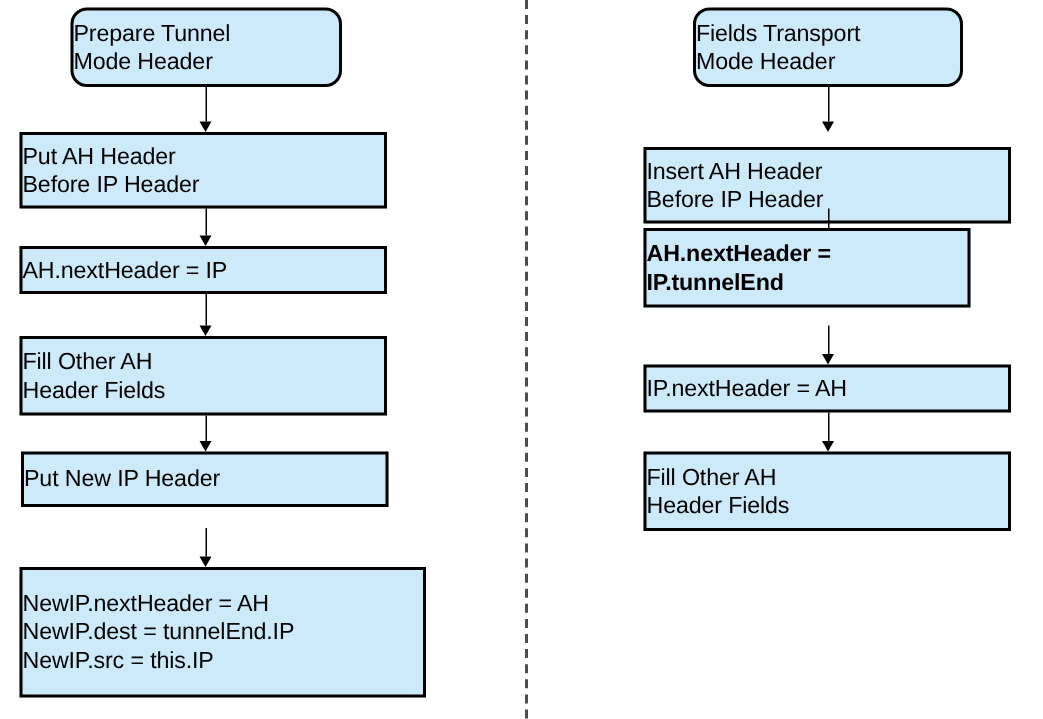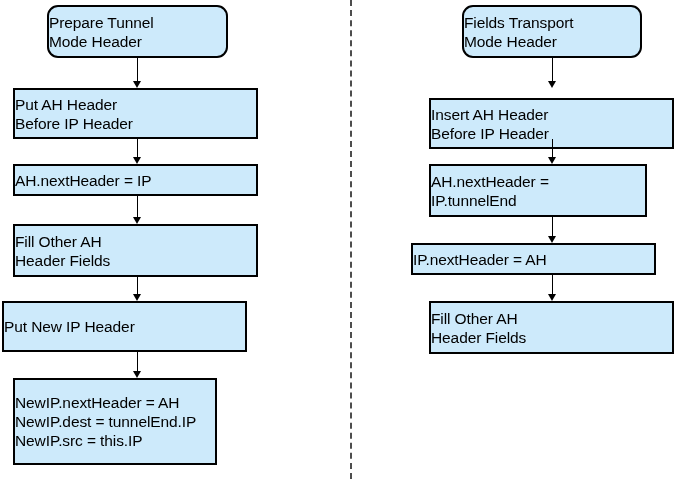--- a/index.html
+++ b/index.html
@@ -96,28 +96,28 @@
     <div class="arrowhead" style="left:132.5px; top:217px;"></div>
 
     <div class="node" style="left:13px; top:224px; width:245px; height:53px;">
       <span class="line">Fill Other AH</span>
       <span class="line">Header Fields</span>
     </div>
 
     <div class="connector" style="left:137px; top:277px; height:17px;"></div>
     <div class="arrowhead" style="left:132.5px; top:294px;"></div>
 
-    <div class="node" style="left:2px; top:301px; width:245px; height:51px;">
+    <div class="node" style="left:14px; top:301px; width:245px; height:37px;">
       <span class="line">Put New IP Header</span>
     </div>
 
     <div class="connector" style="left:137px; top:352px; height:19px;"></div>
     <div class="arrowhead" style="left:132.5px; top:371px;"></div>
 
-    <div class="node" style="left:13px; top:378px; width:204px; height:87px;">
+    <div class="node" style="left:13px; top:378px; width:271px; height:87px;">
       <span class="line">NewIP.nextHeader = AH</span>
       <span class="line">NewIP.dest = tunnelEnd.IP</span>
       <span class="line">NewIP.src = this.IP</span>
     </div>
 
   </div>
 
   <div>
 
     <div class="node rounded" style="left:462px; top:5px; width:180px; height:53px;">
@@ -129,29 +129,29 @@
     <div class="arrowhead" style="left:547.5px; top:81px;"></div>
 
     <div class="node" style="left:429px; top:88px; width:245px; height:51px;margin-top:10px;">
       <span class="line">Insert AH Header</span>
       <span class="line">Before IP Header</span>
     </div>
 
     <div class="connector" style="left:552px; top:139px; height:18px;"></div>
     <div class="arrowhead" style="left:547.5px; top:157px;"></div>
 
-    <div class="node" style="left:429px; top:164px; width:218px; height:53px;">
+    <div class="node" style="left:429px; top:152px; width:218px; height:53px;font-weight:bold;">
       <span class="line">AH.nextHeader =</span>
       <span class="line">IP.tunnelEnd</span>
     </div>
 
     <div class="connector" style="left:552px; top:217px; height:19px;"></div>
     <div class="arrowhead" style="left:547.5px; top:236px;"></div>
 
-    <div class="node" style="left:411px; top:243px; width:245px; height:32px;">
+    <div class="node" style="left:429px; top:243px; width:245px; height:32px;">
       <span class="line">IP.nextHeader = AH</span>
     </div>
 
     <div class="connector" style="left:552px; top:275px; height:19px;"></div>
     <div class="arrowhead" style="left:547.5px; top:294px;"></div>
 
     <div class="node" style="left:429px; top:301px; width:245px; height:53px;">
       <span class="line">Fill Other AH</span>
       <span class="line">Header Fields</span>
     </div>

